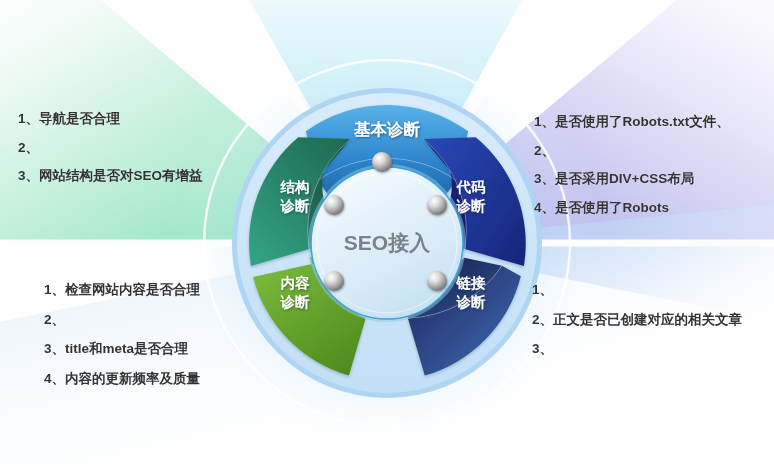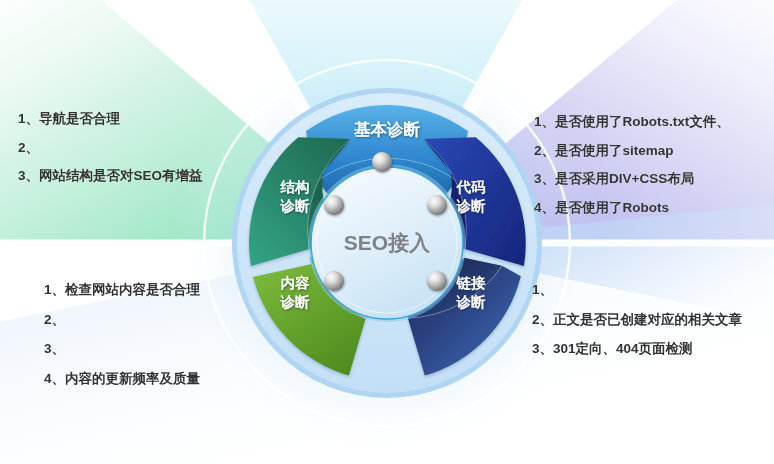--- a/index.html
+++ b/index.html
@@ -278,21 +278,20 @@
     </div>
   </div>
 
   <div class="txt-block" id="tr">
     <div class="txt-line">
       <span class="num">1、</span>
       <span class="body">是否使用了Robots.txt文件、</span>
     </div>
     <div class="txt-line">
       <span class="num">2、</span>
-      <span class="body">是否使用了sitemap</span>
     </div>
     <div class="txt-line">
       <span class="num">3、</span>
       <span class="body">是否采用DIV+CSS布局</span>
     </div>
     <div class="txt-line">
       <span class="num">4、</span>
       <span class="body">是否使用了Robots</span>
     </div>
   </div>
@@ -300,34 +299,34 @@
   <div class="txt-block" id="bl">
     <div class="txt-line">
       <span class="num">1、</span>
       <span class="body">检查网站内容是否合理</span>
     </div>
     <div class="txt-line">
       <span class="num">2、</span>
     </div>
     <div class="txt-line">
       <span class="num">3、</span>
+      <span class="body">title和meta是否合理</span>
     </div>
     <div class="txt-line">
       <span class="num">4、</span>
       <span class="body">内容的更新频率及质量</span>
     </div>
   </div>
 
   <div class="txt-block" id="br">
     <div class="txt-line">
       <span class="num">1、</span>
     </div>
     <div class="txt-line">
       <span class="num">2、</span>
       <span class="body">正文是否已创建对应的相关文章</span>
     </div>
     <div class="txt-line">
       <span class="num">3、</span>
-      <span class="body">301定向、404页面检测</span>
     </div>
   </div>
 
 </div>
 
 </body></html>

